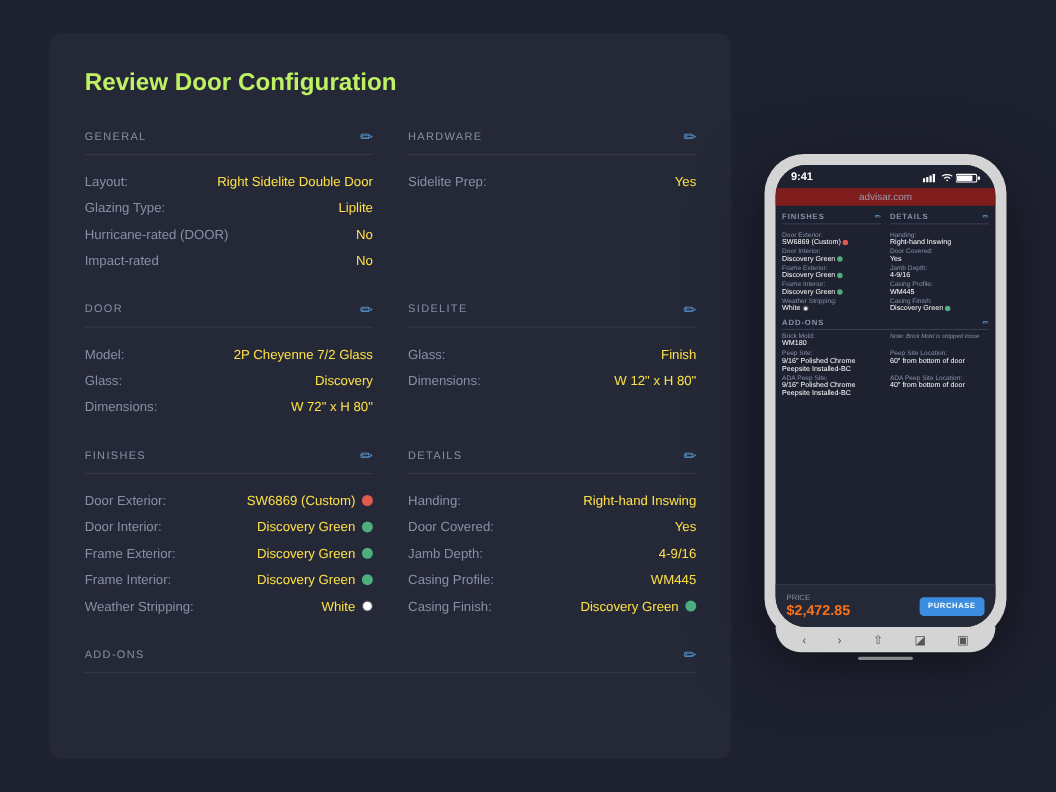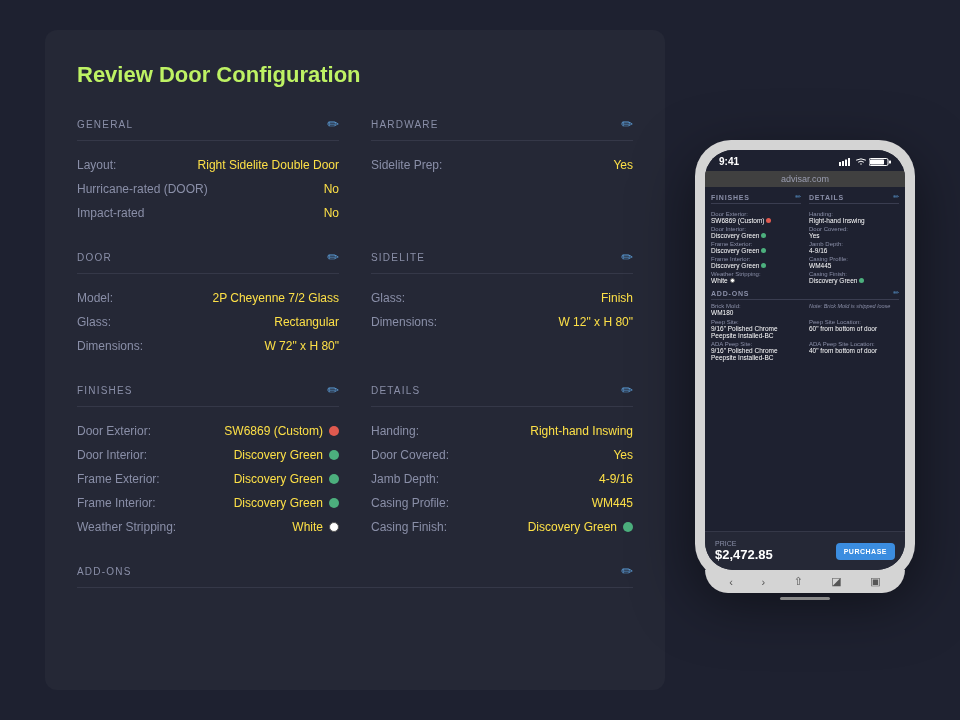--- a/index.html
+++ b/index.html
@@ -136,21 +136,21 @@
       font-weight: 600;
     }
 
     .phone-icons {
       display: flex;
       gap: 3px;
       align-items: center;
     }
 
     .phone-address-bar {
-      background: #404040;
+      background: #7f1d1d;
       text-align: center;
       padding: 3px 8px;
       font-size: 9px;
       color: #9a9db0;
     }
 
     .phone-content {
       flex: 1;
       overflow: hidden;
       padding: 6px;
@@ -213,21 +213,21 @@
 
     .phone-price-label {
       font-size: 7px;
       color: #8a8fa8;
       text-transform: uppercase;
     }
 
     .phone-price {
       font-size: 13px;
       font-weight: 700;
-      color: #ffffff;
+      color: #f97316;
     }
 
     .phone-purchase-btn {
       background: #3b8de0;
       color: #fff;
       font-size: 7px;
       font-weight: 700;
       padding: 5px 8px;
       border-radius: 4px;
       letter-spacing: 0.5px;
@@ -274,20 +274,24 @@
     <div class="section">
       <div class="section-header">
         <span class="section-title">GENERAL</span>
         <span class="edit-icon">✏</span>
       </div>
       <div class="row">
         <span class="row-label">Layout:</span>
         <span class="row-value">Right Sidelite Double Door</span>
       </div>
       <div class="row">
+        <span class="row-label">Glazing Type:</span>
+        <span class="row-value">Liplite</span>
+      </div>
+      <div class="row">
         <span class="row-label">Hurricane-rated (DOOR)</span>
         <span class="row-value">No</span>
       </div>
       <div class="row">
         <span class="row-label">Impact-rated</span>
         <span class="row-value">No</span>
       </div>
     </div>
 
     <div class="section">
@@ -307,21 +311,21 @@
       <div class="section-header">
         <span class="section-title">DOOR</span>
         <span class="edit-icon">✏</span>
       </div>
       <div class="row">
         <span class="row-label">Model:</span>
         <span class="row-value">2P Cheyenne 7/2 Glass</span>
       </div>
       <div class="row">
         <span class="row-label">Glass:</span>
-        <span class="row-value">Rectangular</span>
+        <span class="row-value">Discovery</span>
       </div>
       <div class="row">
         <span class="row-label">Dimensions:</span>
         <span class="row-value">W 72" x H 80"</span>
       </div>
     </div>
 
     <div class="section">
       <div class="section-header">
         <span class="section-title">SIDELITE</span>

